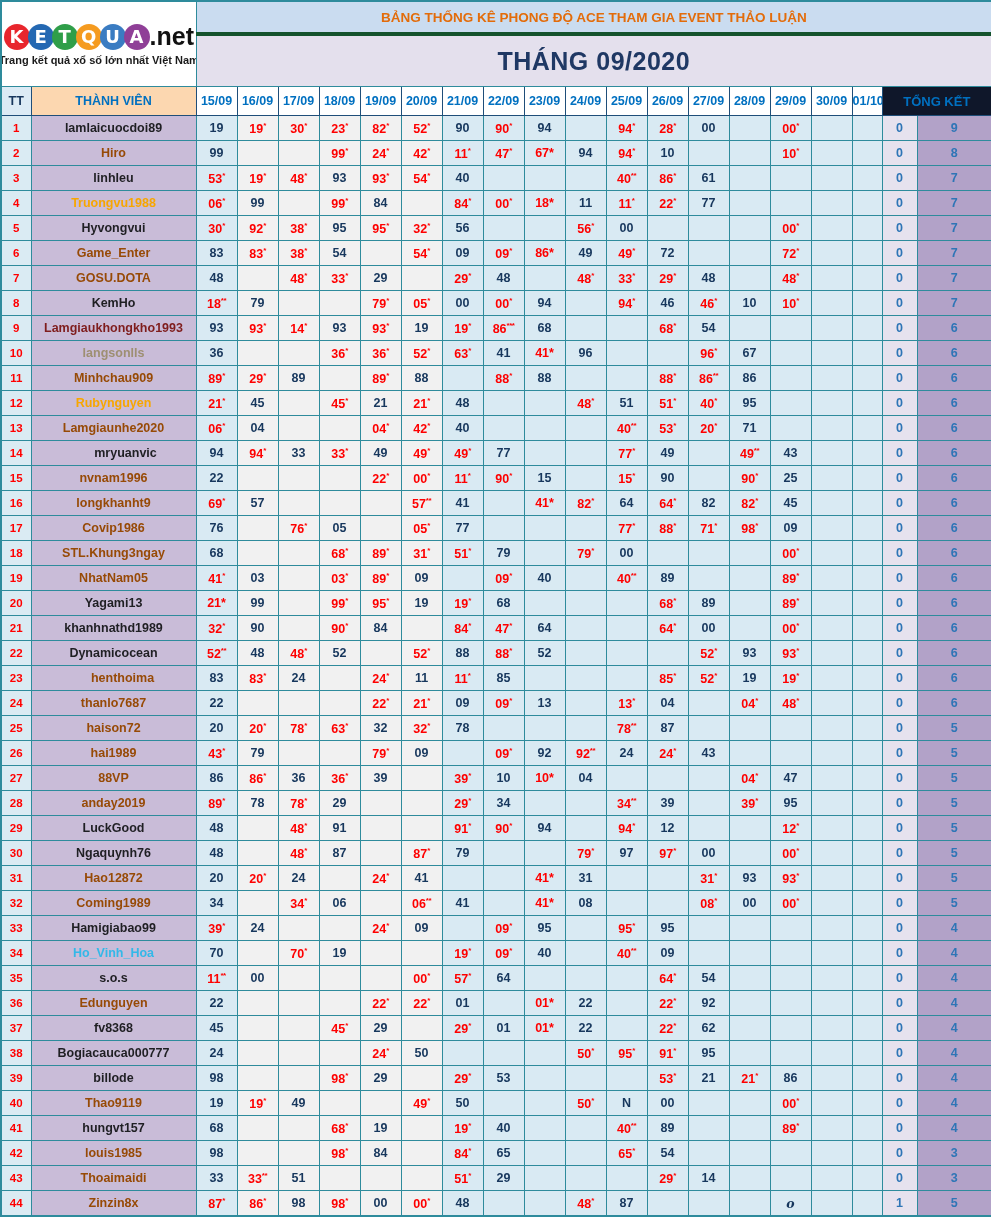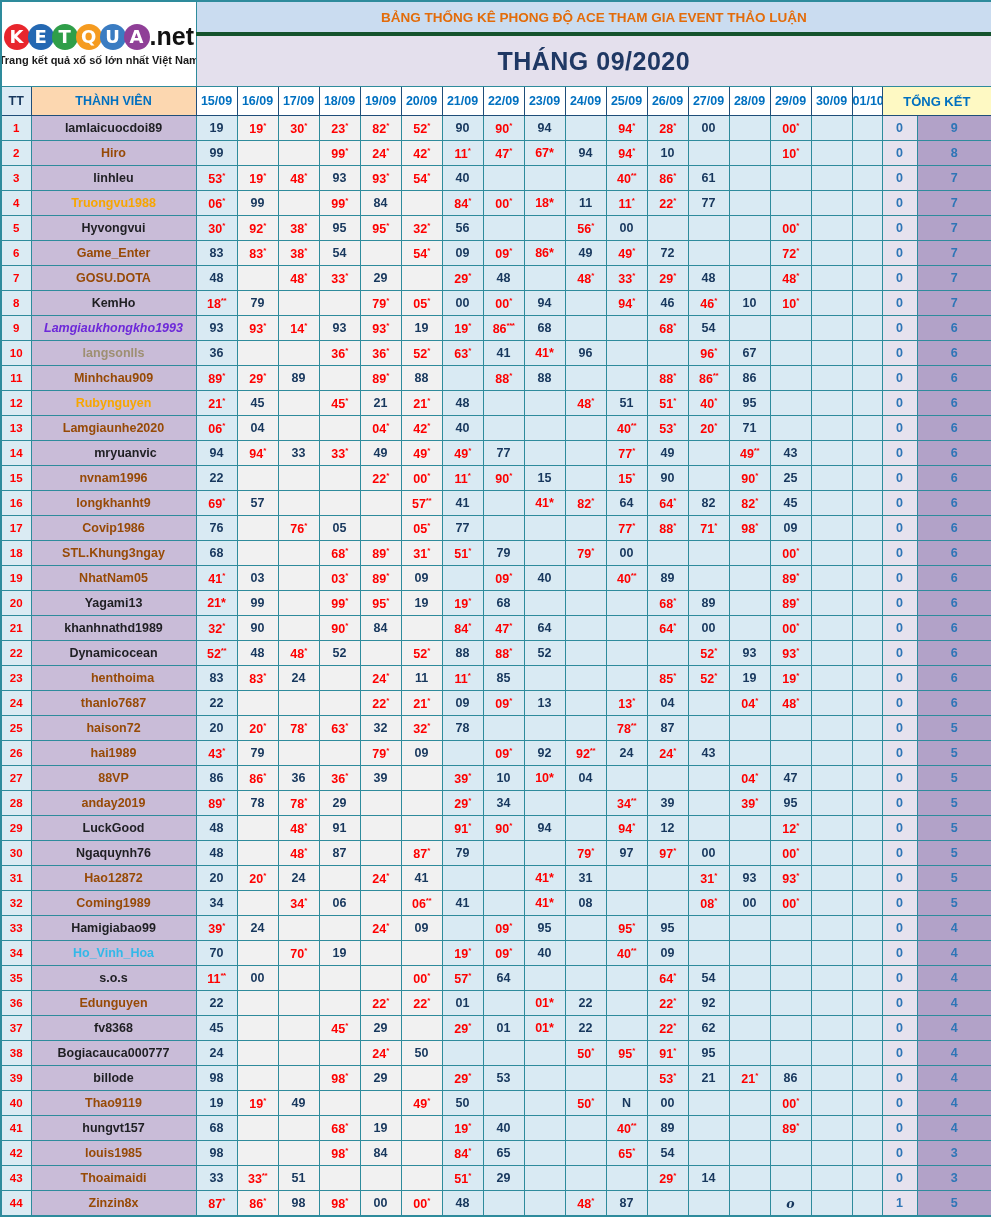--- a/index.html
+++ b/index.html
@@ -5,21 +5,21 @@
   html,body{margin:0;padding:0;background:#fff;}
   .sheet{width:991px;font-family:"Liberation Sans",sans-serif;}
   table{border-collapse:collapse;table-layout:fixed;width:991px;border:2px solid #2e8b9c;}
   td,th{border:1px solid #2e8b9c;padding:0;text-align:center;font-weight:bold;overflow:hidden;white-space:nowrap;}
   .banner-td{height:30px;background:#cadcf0;color:#e36c0a;font-size:13.5px;border-bottom:4px solid #14532d;}
   .logo-td{background:#ffffff;}
   .month-td{height:50px;background:#e4e0ed;color:#1f3864;font-size:25px;letter-spacing:0.5px;}
   tr.colhead th{background:#ffffff;color:#0070c0;font-size:12.5px;height:28px;border:1px solid #1f4e79;}
   tr.colhead th.tt-h{background:#dcebf5;color:#17375d;}
   tr.colhead th.mem-h{background:#fcd7b0;color:#0070c0;}
-  tr.colhead th.tot-h{background:#fef9c3;color:#0070c0;font-size:13px;margin-top:32px;}
+  tr.colhead th.tot-h{background:#0f172a;color:#0070c0;font-size:13px;margin-top:32px;}
   tbody td{height:24px;font-size:12.5px;}
   td.tt{background:#daebf3;color:#ff0000;font-size:11.5px;}
   td.mem{background:#c9bcd8;font-size:12.5px;}
   td.d{background:#d9eaf3;color:#17375d;}
   td.d.lt{background:#f1f1f1;}
   td.t1{background:#e6e2ee;color:#2e75b6;}
   td.t2{background:#b2a2c8;color:#2e75b6;}
   .r{color:#fe0000;}
   .s{font-size:8px;vertical-align:super;letter-spacing:-0.5px;}
   .it{font-style:italic;color:#17375d;font-family:"DejaVu Serif",serif;font-weight:bold;}
@@ -281,21 +281,21 @@
           <td class="d"><span class="r">46<span class="s">*</span></span></td>
           <td class="d">10</td>
           <td class="d"><span class="r">10<span class="s">*</span></span></td>
           <td class="d"></td>
           <td class="d"></td>
           <td class="t1">0</td>
           <td class="t2">7</td>
         </tr>
         <tr>
           <td class="tt">9</td>
-          <td class="mem" style="color: #6d28d9; font-style: italic;">Lamgiaukhongkho1993</td>
+          <td class="mem" style="color: #7f1d1d;">Lamgiaukhongkho1993</td>
           <td class="d">93</td>
           <td class="d lt"><span class="r">93<span class="s">*</span></span></td>
           <td class="d lt"><span class="r">14<span class="s">*</span></span></td>
           <td class="d lt">93</td>
           <td class="d lt"><span class="r">93<span class="s">*</span></span></td>
           <td class="d lt">19</td>
           <td class="d"><span class="r">19<span class="s">*</span></span></td>
           <td class="d"><span class="r">86<span class="s">***</span></span></td>
           <td class="d">68</td>
           <td class="d"></td>

